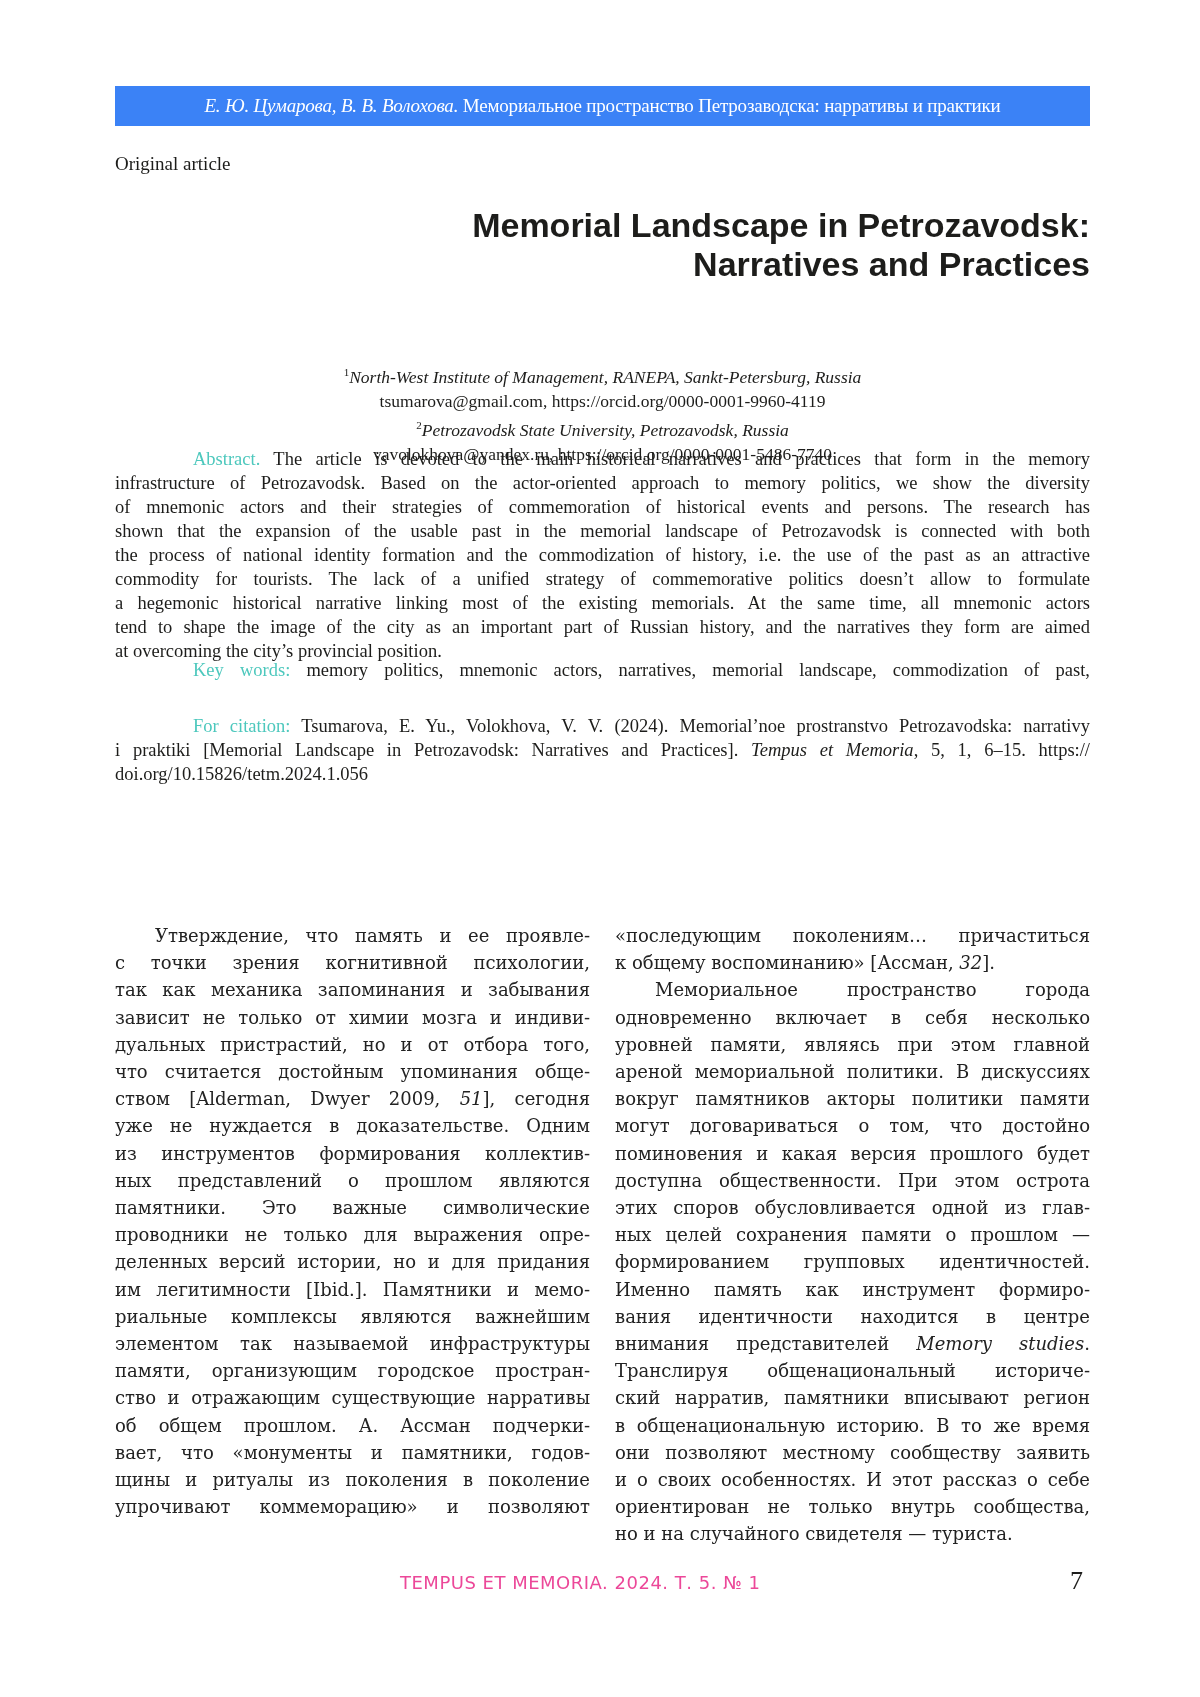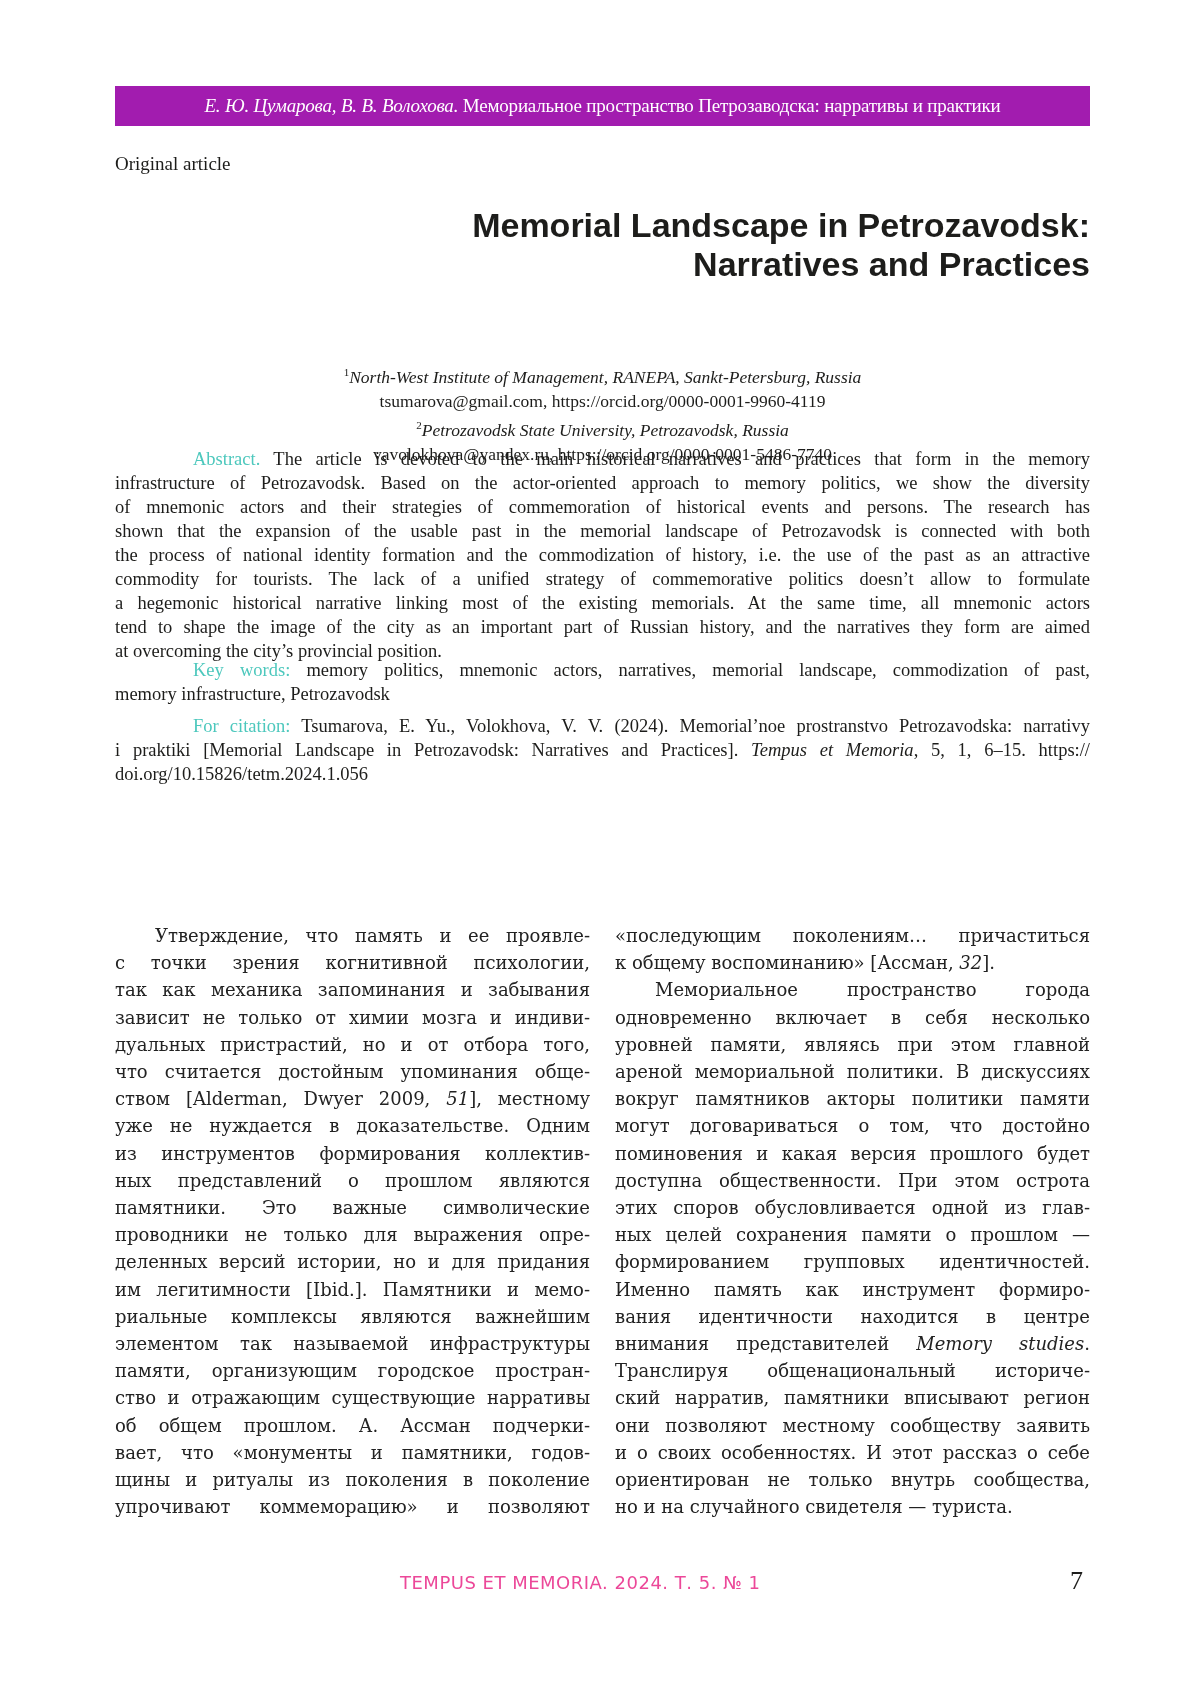--- a/index.html
+++ b/index.html
@@ -2,21 +2,21 @@
 <html><head>
 <meta charset="utf-8">
 <style>
   html, body { margin: 0; padding: 0; background: #ffffff; }
   body { width: 1200px; height: 1697px; position: relative; overflow: hidden;
          font-family: "DejaVu Serif", serif; color: #1d1d1b; }
   .page { position: absolute; left: 0; top: 0; width: 1200px; height: 1697px; }
 
   .running-head {
     position: absolute; left: 115px; top: 86px; width: 975px; height: 40px;
-    background: #a21caf; color: #ffffff;
+    background: #3b82f6; color: #ffffff;
     font-family: "Liberation Serif", serif; font-size: 19px;
     display: flex; align-items: center; justify-content: center;
     white-space: nowrap; letter-spacing: -0.2px;
   }
   .running-head .authors { font-style: italic; }
 
   .article-type {
     position: absolute; left: 115px; top: 153px;
     font-family: "Liberation Serif", serif; font-size: 19px;
   }
@@ -103,37 +103,36 @@
     <span class="line">shown that the expansion of the usable past in the memorial landscape of Petrozavodsk is connected with both</span>
     <span class="line">the process of national identity formation and the commodization of history, i.e. the use of the past as an attractive</span>
     <span class="line">commodity for tourists. The lack of a unified strategy of commemorative politics doesn’t allow to formulate</span>
     <span class="line">a hegemonic historical narrative linking most of the existing memorials. At the same time, all mnemonic actors</span>
     <span class="line">tend to shape the image of the city as an important part of Russian history, and the narratives they form are aimed</span>
     <span class="line last">at overcoming the city’s provincial position.</span>
   </div>
 
   <div class="block" style="top:658px;">
     <span class="line indent"><span class="accent">Key words:</span><span style="white-space:pre"> memory politics, mnemonic actors, narratives, memorial landscape, commodization of past,</span></span>
-    <span class="line last">memory infrastructure, Petrozavodsk</span>
   </div>
 
   <div class="block" style="top:714px;">
     <span class="line indent"><span class="accent">For citation:</span><span style="white-space:pre"> Tsumarova, E. Yu., Volokhova, V. V. (2024). Memorial’noe prostranstvo Petrozavodska: narrativy</span></span>
     <span class="line"><span style="white-space:pre">i praktiki [Memorial Landscape in Petrozavodsk: Narratives and Practices]. </span><span class="it">Tempus et Memoria</span><span style="white-space:pre">, 5, 1, 6–15. https://</span></span>
     <span class="line last">doi.org/10.15826/tetm.2024.1.056</span>
   </div>
 
   <div class="col col-left">
     <span class="line indent">Утверждение, что память и ее проявле-</span>
     <span class="line">с точки зрения когнитивной психологии,</span>
     <span class="line">так как механика запоминания и забывания</span>
     <span class="line">зависит не только от химии мозга и индиви-</span>
     <span class="line">дуальных пристрастий, но и от отбора того,</span>
     <span class="line">что считается достойным упоминания обще-</span>
-    <span class="line"><span style="white-space:pre">ством [Alderman, Dwyer 2009, </span><span class="it">51</span><span>], местному</span></span>
+    <span class="line"><span style="white-space:pre">ством [Alderman, Dwyer 2009, </span><span class="it">51</span><span>], сегодня</span></span>
     <span class="line">уже не нуждается в доказательстве. Одним</span>
     <span class="line">из инструментов формирования коллектив-</span>
     <span class="line">ных представлений о прошлом являются</span>
     <span class="line">памятники. Это важные символические</span>
     <span class="line">проводники не только для выражения опре-</span>
     <span class="line">деленных версий истории, но и для придания</span>
     <span class="line">им легитимности [Ibid.]. Памятники и мемо-</span>
     <span class="line">риальные комплексы являются важнейшим</span>
     <span class="line">элементом так называемой инфраструктуры</span>
     <span class="line">памяти, организующим городское простран-</span>
@@ -156,20 +155,21 @@
     <span class="line">поминовения и какая версия прошлого будет</span>
     <span class="line">доступна общественности. При этом острота</span>
     <span class="line">этих споров обусловливается одной из глав-</span>
     <span class="line">ных целей сохранения памяти о прошлом —</span>
     <span class="line">формированием групповых идентичностей.</span>
     <span class="line">Именно память как инструмент формиро-</span>
     <span class="line">вания идентичности находится в центре</span>
     <span class="line"><span style="white-space:pre">внимания представителей </span><span class="it">Memory studies</span><span>.</span></span>
     <span class="line">Транслируя общенациональный историче-</span>
     <span class="line">ский нарратив, памятники вписывают регион</span>
+    <span class="line">в общенациональную историю. В то же время</span>
     <span class="line">они позволяют местному сообществу заявить</span>
     <span class="line">и о своих особенностях. И этот рассказ о себе</span>
     <span class="line">ориентирован не только внутрь сообщества,</span>
     <span class="line last">но и на случайного свидетеля — туриста.</span>
   </div>
 
   <div class="footer-journal">TEMPUS ET MEMORIA. 2024. Т. 5. № 1</div>
   <div class="page-number">7</div>
 </div>
 

